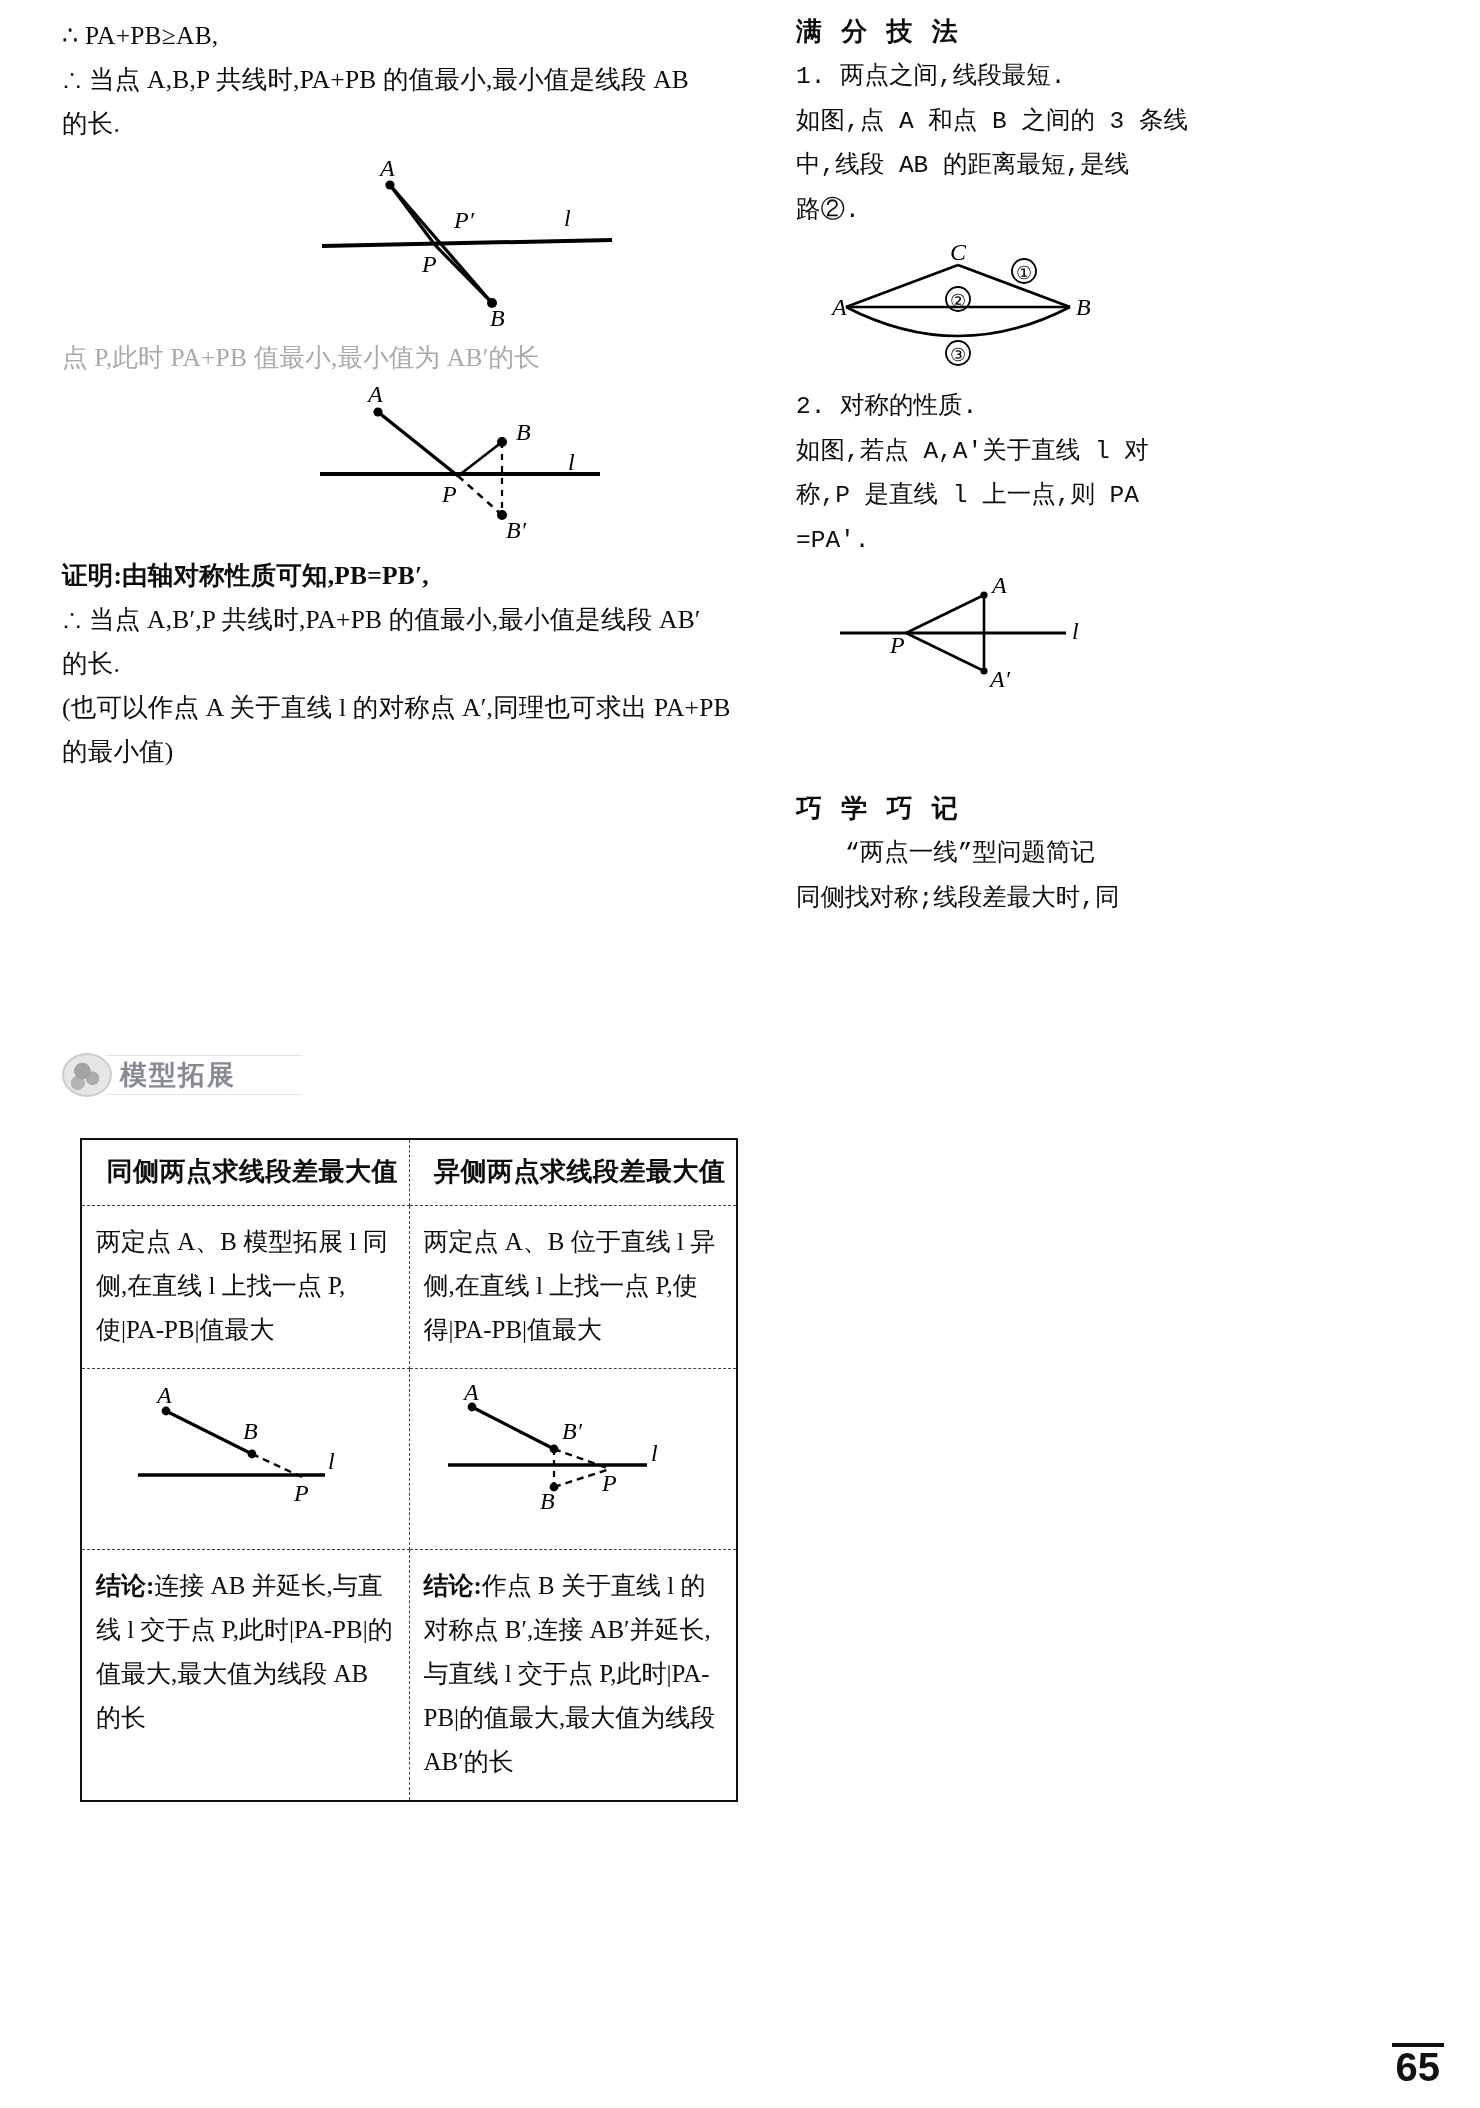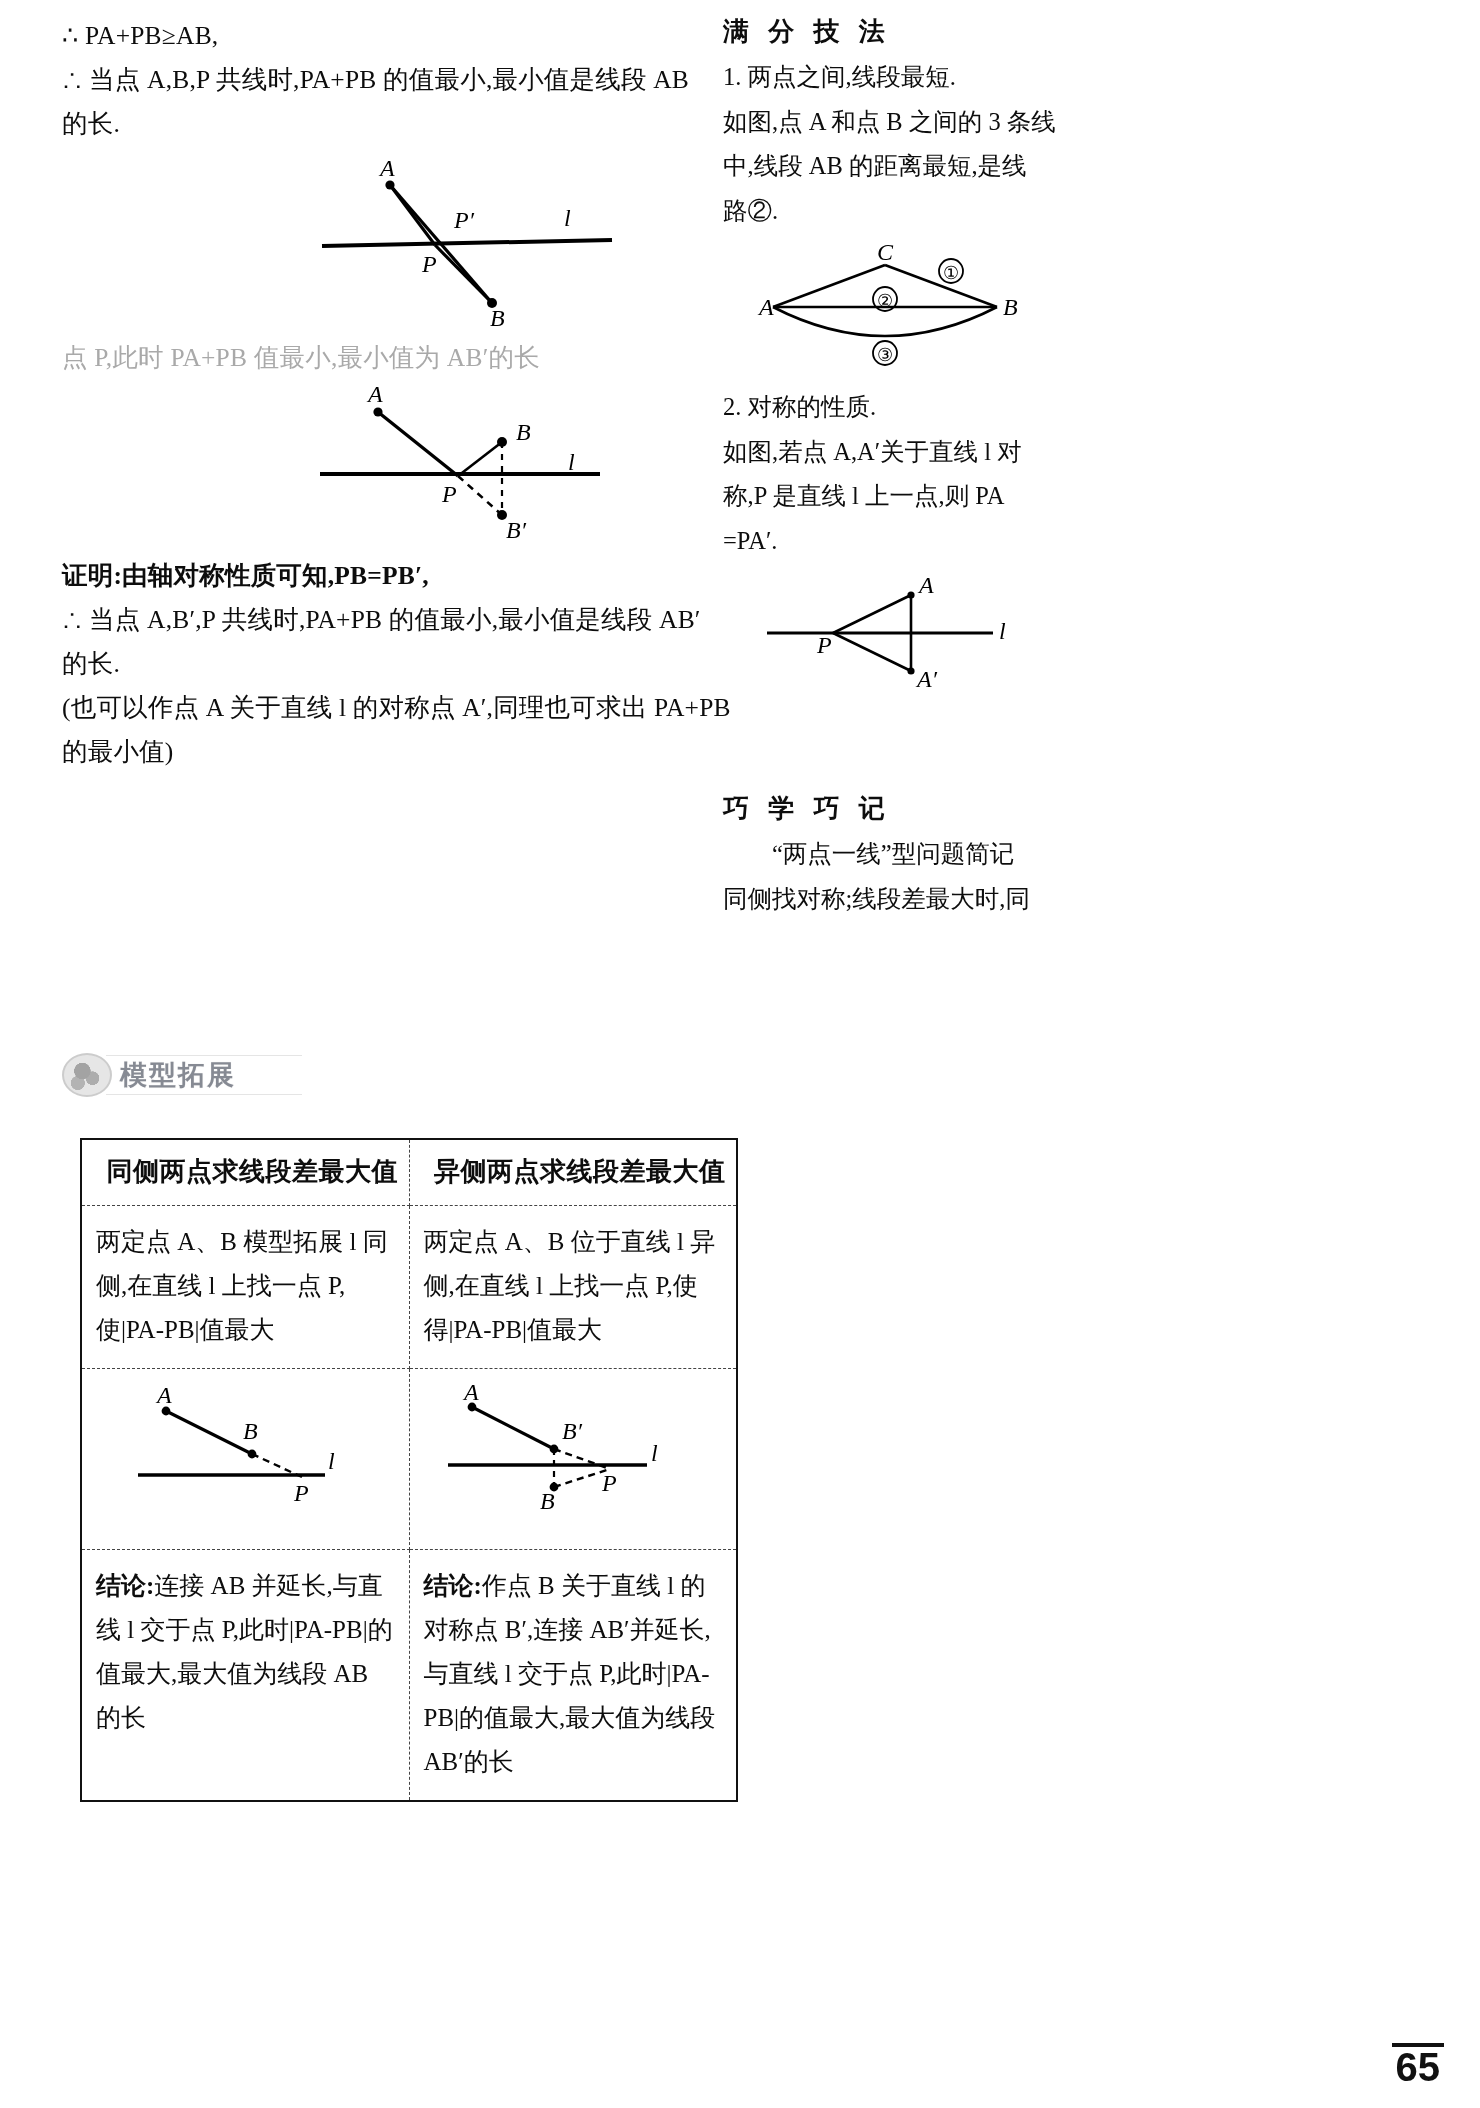--- a/index.html
+++ b/index.html
@@ -11,21 +11,21 @@
     position:relative;
     overflow:hidden;
   }
   .page{position:relative;width:1480px;height:2108px;}
 
   
   .left-col{
     position:absolute;left:62px;top:14px;width:672px;
   }
   .right-col{
-    position:absolute;left:723px;top:14px;width:340px;
+    position:absolute;left:796px;top:14px;width:340px;
   }
 
   
   .tline{
     font-size:25.5px;
     line-height:44px;
     letter-spacing:0.2px;
     white-space:nowrap;
   }
   .bold-cn{font-weight:bold;}
@@ -98,20 +98,21 @@
     font-family:"Liberation Sans", sans-serif;
     font-weight:bold;
     font-size:26px;
     letter-spacing:6px;
     margin-bottom:6px;
   }
   .rline{
     font-size:24.5px;
     line-height:44.5px;
     white-space:nowrap;
+    font-family:Liberation Mono, monospace;
   }
 
   
   svg{display:block;overflow:visible;}
   .fg-lbl{font-family:"Liberation Serif", serif;font-style:italic;font-size:24px;fill:#000;}
 
   
   .footer{
     position:absolute;left:0;top:1980px;width:1480px;height:128px;
   }

